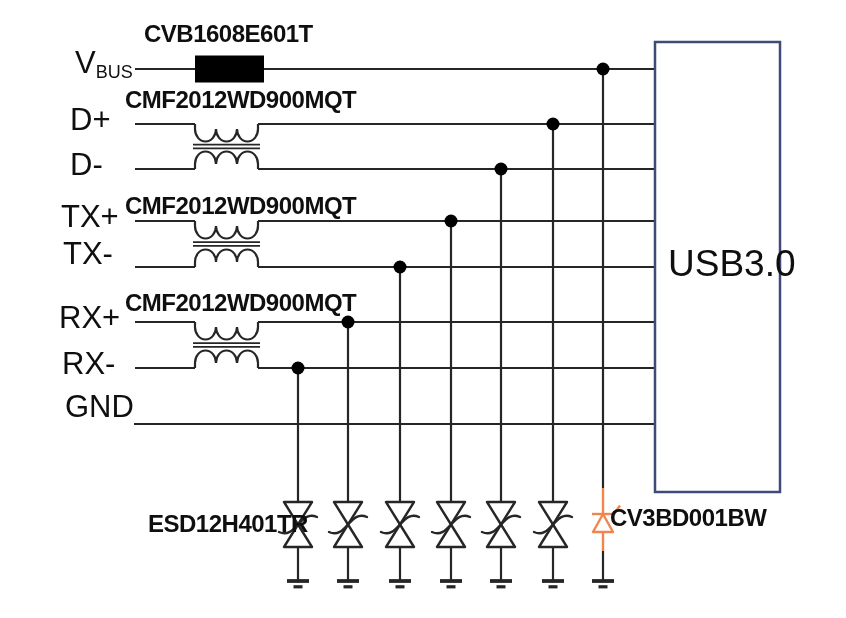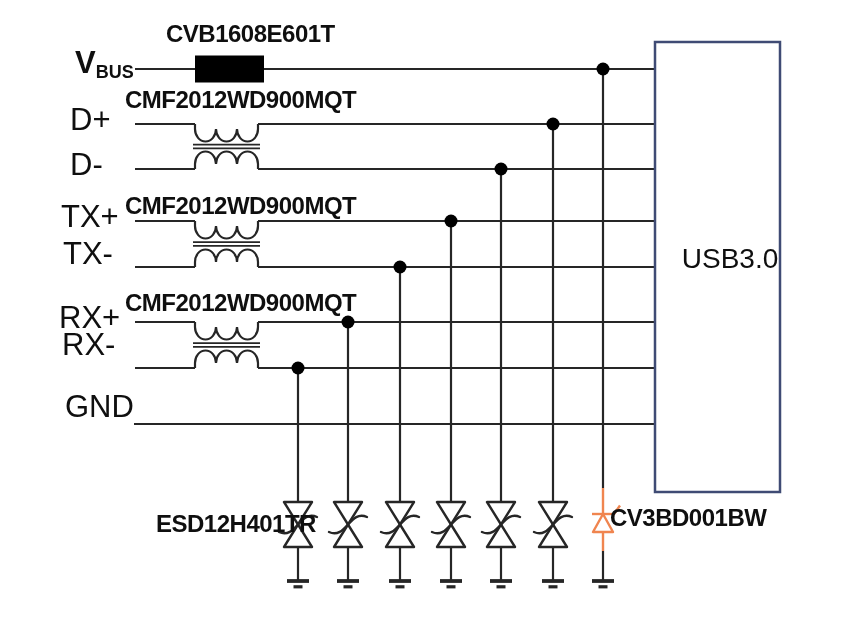--- a/index.html
+++ b/index.html
@@ -5,21 +5,21 @@
   html,body{margin:0;padding:0;background:#ffffff;}
   #canvas{
     position:relative;width:846px;height:618px;background:#ffffff;overflow:hidden;
     font-family:"Liberation Sans","DejaVu Sans",sans-serif;
   }
   #schematic-svg{position:absolute;left:0;top:0;}
   .lbl{position:absolute;white-space:nowrap;color:#0f0f0f;line-height:1;}
   .pin-lbl{font-size:31px;font-weight:400;transform:translateY(-50%);}
   .pin-sub{font-size:18px;vertical-align:-5px;}
   .comp-lbl{font-size:24px;font-weight:700;letter-spacing:-0.5px;}
-  .usb-lbl{font-size:28px;font-weight:400;width:124px;text-align:center;}
+  .usb-lbl{font-size:37px;font-weight:400;width:124px;text-align:right;}
 </style>
 </head>
 <body>
 
 <div id="canvas">
   <svg id="schematic-svg" width="846" height="618" viewBox="0 0 846 618">
       <line x1="135" y1="69" x2="195" y2="69" stroke="#262626" stroke-width="2.2"></line>
       <line x1="264" y1="69" x2="657" y2="69" stroke="#262626" stroke-width="2.2"></line>
       <line x1="135" y1="124" x2="195" y2="124" stroke="#262626" stroke-width="2.2"></line>
       <line x1="258" y1="124" x2="657" y2="124" stroke="#262626" stroke-width="2.2"></line>
@@ -102,29 +102,29 @@
       <circle cx="348" cy="322" r="6.5" fill="#000000"></circle>
       <circle cx="400" cy="267" r="6.5" fill="#000000"></circle>
       <circle cx="451" cy="221" r="6.5" fill="#000000"></circle>
       <circle cx="501" cy="169" r="6.5" fill="#000000"></circle>
       <circle cx="553" cy="124" r="6.5" fill="#000000"></circle>
       <circle cx="603" cy="69" r="6.5" fill="#000000"></circle>
       <rect x="655" y="42" width="125" height="450" fill="#ffffff" stroke="#3F4B74" stroke-width="2.5"></rect>
     </svg>
 
   <div id="labels">
-    <div class="lbl comp-lbl" id="bead-label" style="left: 166px; top: 22px;">CVB1608E601T</div>
-    <div class="lbl comp-lbl" id="esd-label" style="left: 156px; top: 512px;">ESD12H401TR</div>
+    <div class="lbl comp-lbl" id="bead-label" style="left: 144px; top: 22px;">CVB1608E601T</div>
+    <div class="lbl comp-lbl" id="esd-label" style="left: 148px; top: 512px;">ESD12H401TR</div>
     <div class="lbl comp-lbl" id="tvs-label" style="left: 610px; top: 506px;">CV3BD001BW</div>
     <div class="lbl usb-lbl" id="usb-label" style="left: 668px; top: 245px;">USB3.0</div>
-  <div class="lbl pin-lbl" style="left: 75px; top: 64px; font-weight: bold;"><span>V</span><span class="pin-sub">BUS</span></div>
+  <div class="lbl pin-lbl" style="left: 75px; top: 64px;"><span>V</span><span class="pin-sub">BUS</span></div>
       <div class="lbl pin-lbl" style="left: 70px; top: 119px;"><span>D+</span></div>
       <div class="lbl pin-lbl" style="left: 70px; top: 164px;"><span>D-</span></div>
       <div class="lbl pin-lbl" style="left: 61px; top: 216px;"><span>TX+</span></div>
       <div class="lbl pin-lbl" style="left: 63px; top: 253px;"><span>TX-</span></div>
       <div class="lbl pin-lbl" style="left: 59px; top: 317px;"><span>RX+</span></div>
-      <div class="lbl pin-lbl" style="left: 62px; top: 344px;"><span>RX-</span></div>
+      <div class="lbl pin-lbl" style="left: 62px; top: 363px;"><span>RX-</span></div>
       <div class="lbl pin-lbl" style="left: 65px; top: 406px;"><span>GND</span></div>
       <div class="lbl comp-lbl" style="left: 125px; top: 88px;">CMF2012WD900MQT</div>
       <div class="lbl comp-lbl" style="left: 125px; top: 194px;">CMF2012WD900MQT</div>
       <div class="lbl comp-lbl" style="left: 125px; top: 291px;">CMF2012WD900MQT</div>
     </div>
 </div>
 
 </body></html>

